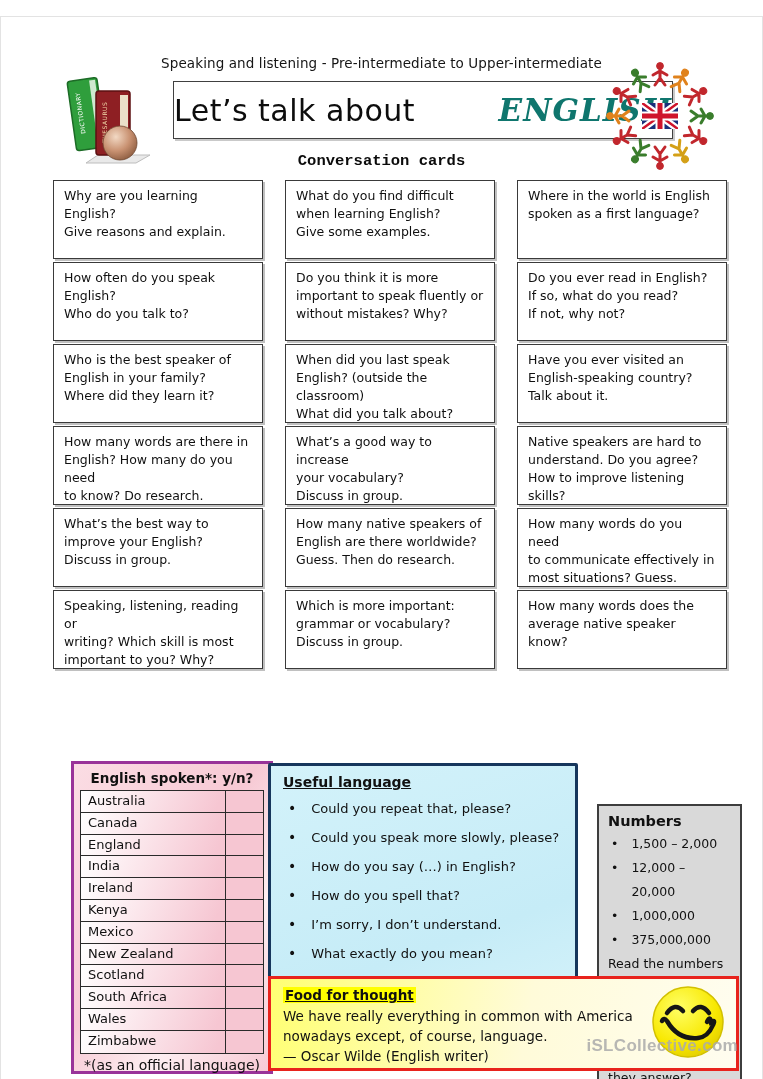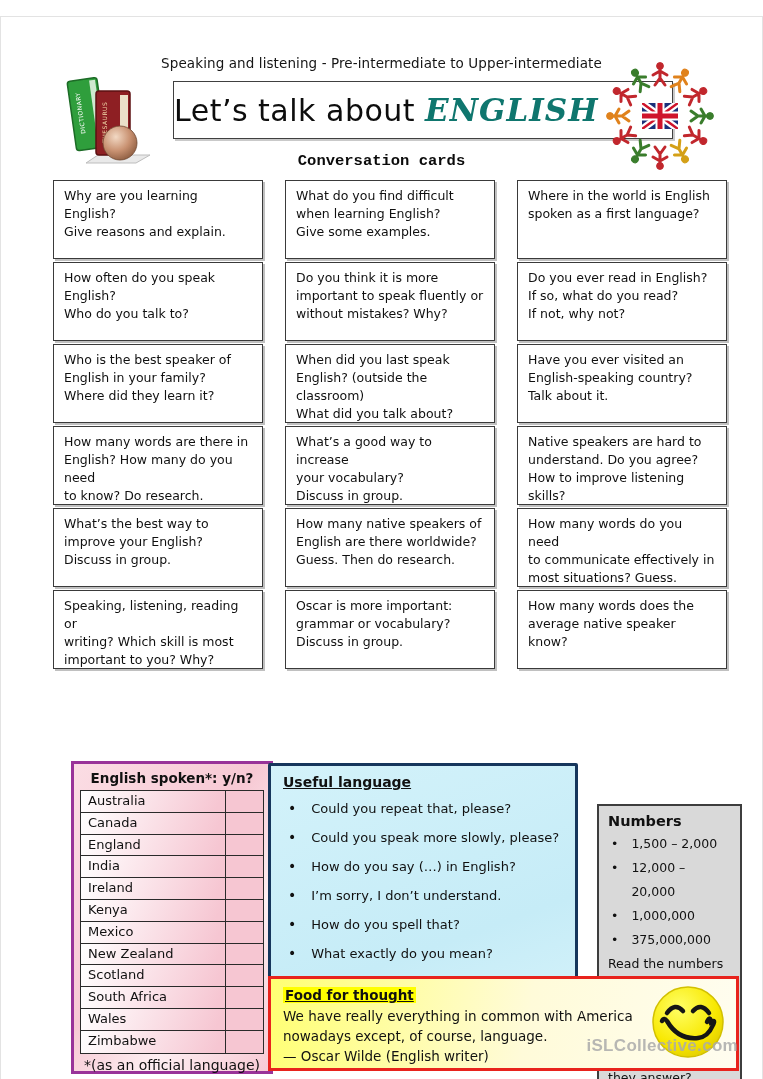--- a/index.html
+++ b/index.html
@@ -11,21 +11,21 @@
   }
 
   
   .subtitle {
     position:absolute; top:38px; left:0; width:100%;
     text-align:center; font-size:13.5px; letter-spacing:0.1px; color:#151515;
   }
   .title-box {
     position:absolute; left:172px; top:64px; width:500px; height:58px;
     background:#fff; border:1px solid #404040; box-shadow:2px 2px 0 #c9c9c9;
-    display:flex; align-items:center; justify-content:flex-start; gap:10px;
+    display:flex; align-items:center; justify-content:space-between; gap:10px;
   }
   .title-main { font-size:30px; color:#0d0d0d; letter-spacing:0.5px; }
   .title-accent {
     font-family:"DejaVu Serif", serif; font-style:italic; font-weight:bold;
     font-size:31px; letter-spacing:1px;
   }
   .books-icon-wrap { position:absolute; left:57px; top:54px; width:106px; height:94px; }
   .people-icon-wrap { position:absolute; left:602px; top:44px; width:114px; height:110px; }
 
   .section-heading {
@@ -263,21 +263,21 @@
 Discuss in group.</div>
     <div class="card">How many native speakers of
 English are there worldwide?
 Guess. Then do research.</div>
     <div class="card">How many words do you need
 to communicate effectively in
 most situations? Guess.</div>
     <div class="card">Speaking, listening, reading or
 writing? Which skill is most
 important to you? Why?</div>
-    <div class="card">Oscar is more important:
+    <div class="card">Which is more important:
 grammar or vocabulary?
 Discuss in group.</div>
     <div class="card">How many words does the
 average native speaker know?</div>
   </div>
 
   <div class="spoken-box">
     <div class="spoken-heading">English spoken*: y/n?</div>
     <div class="ctable">
       <div class="crow">
@@ -330,22 +330,22 @@
         </div>
     </div>
     <div class="spoken-footnote">*(as an official language)</div>
   </div>
 
   <div class="useful-box">
     <div class="useful-heading">Useful language</div>
     <div class="ul-item">Could you repeat that, please?</div>
     <div class="ul-item">Could you speak more slowly, please?</div>
     <div class="ul-item">How do you say (…) in English?</div>
+    <div class="ul-item">How do you spell that?</div>
     <div class="ul-item">I’m sorry, I don’t understand.</div>
-    <div class="ul-item">How do you spell that?</div>
     <div class="ul-item">What exactly do you mean?</div>
     <div class="ul-item">Pardon?</div>
     <div class="ul-item">What does (…) mean?</div>
   </div>
 
   <div class="numbers-box">
     <div class="numbers-heading">Numbers</div>
     <div class="num-item">1,500 – 2,000</div>
     <div class="num-item">12,000 – 20,000</div>
     <div class="num-item">1,000,000</div>

